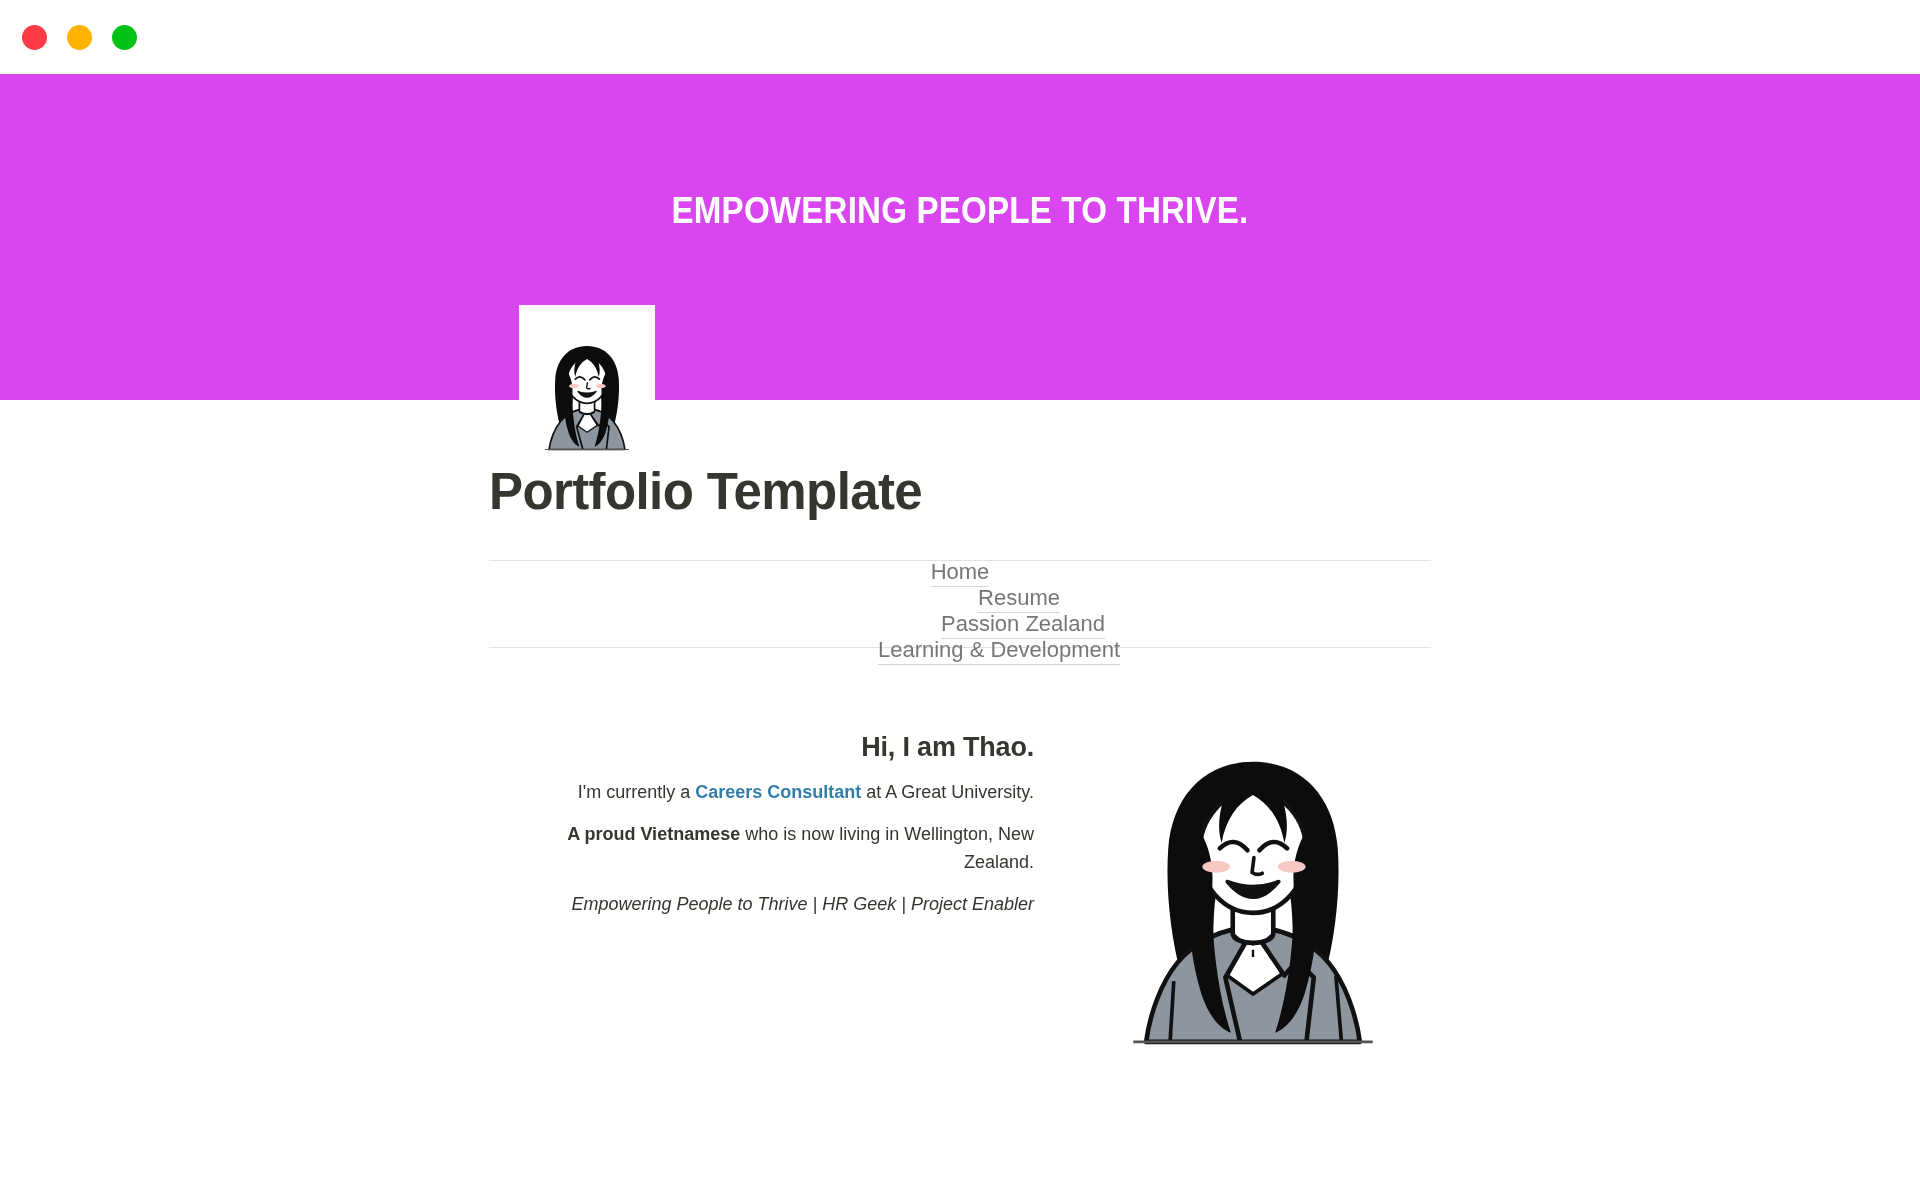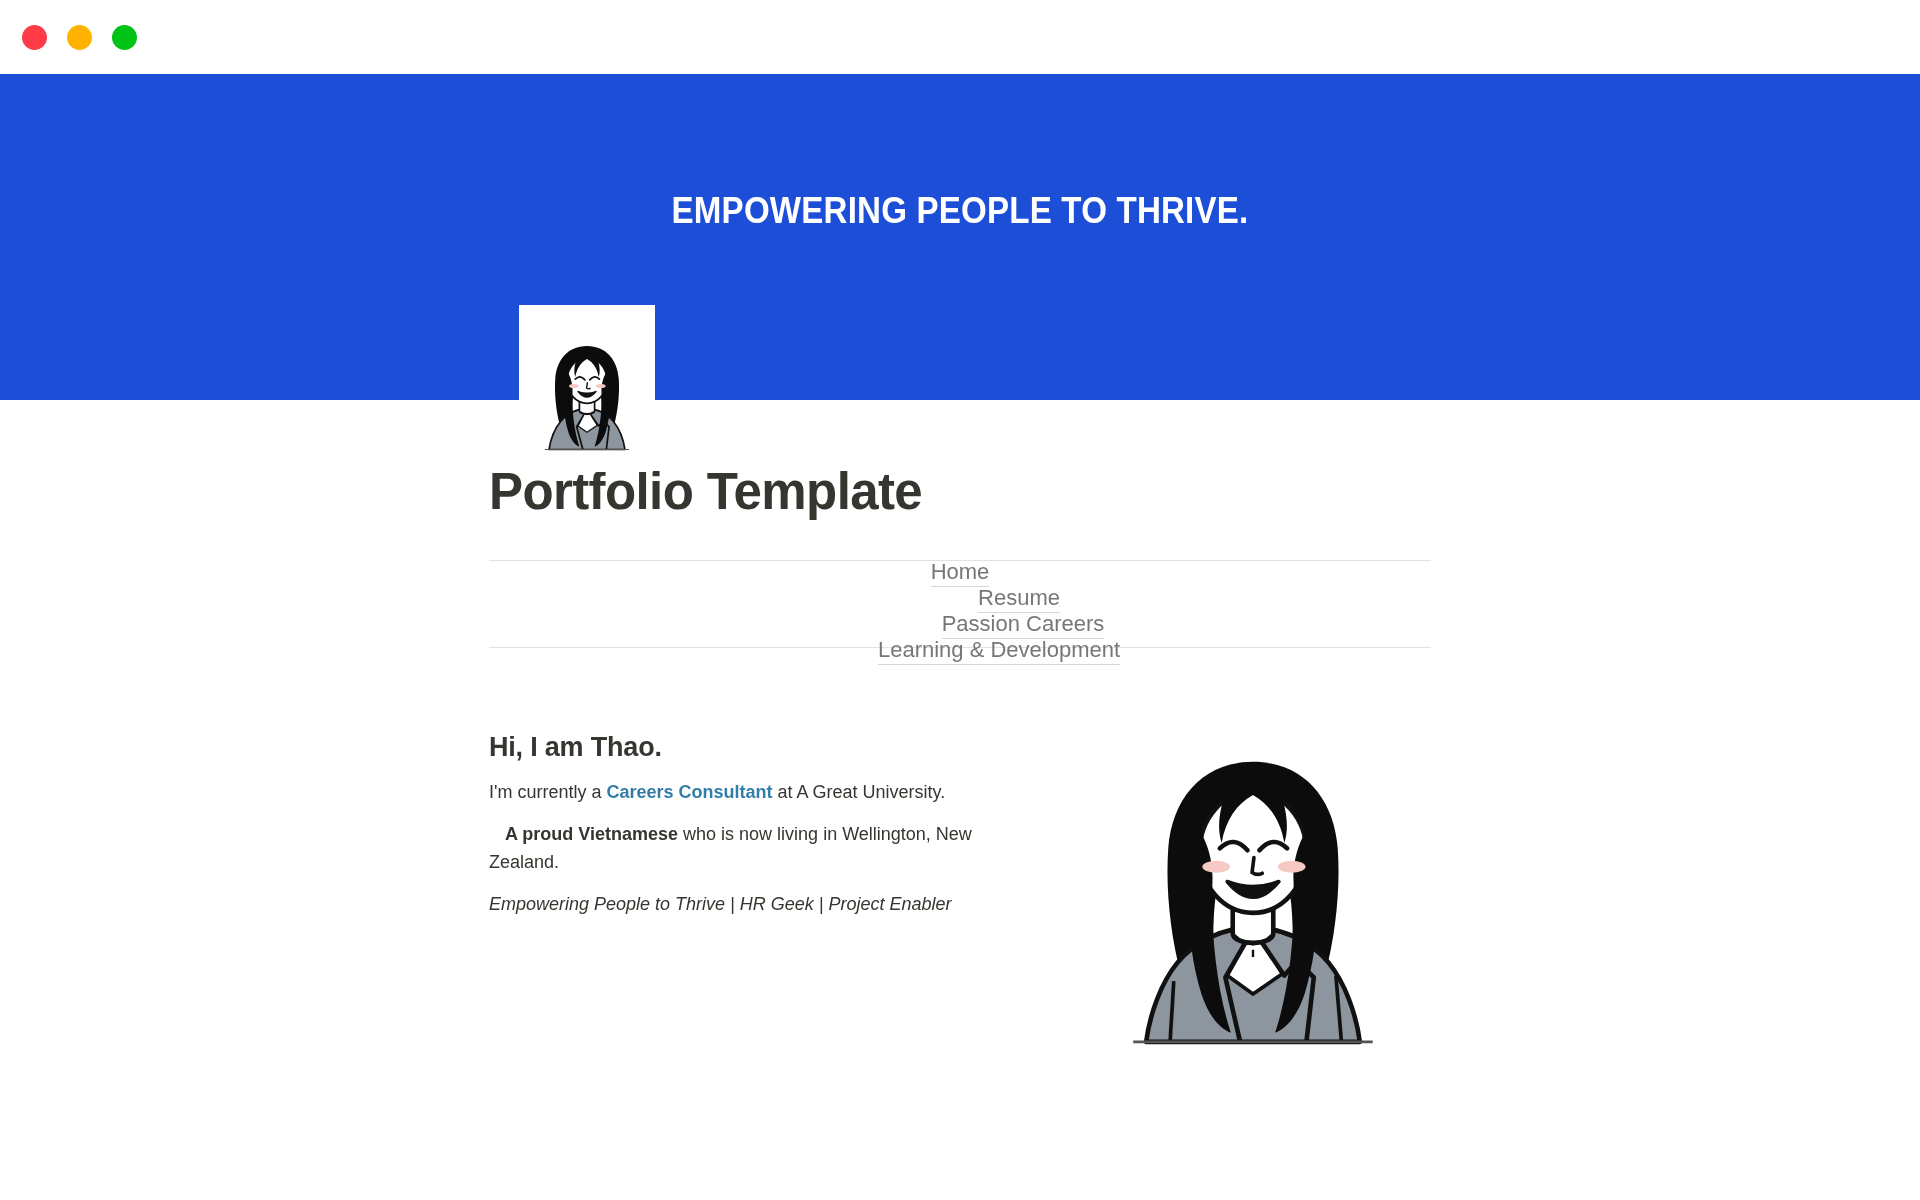--- a/index.html
+++ b/index.html
@@ -26,21 +26,21 @@
   .traffic-lights { display: flex; gap: 20px; align-items: center; }
   .dot { width: 25px; height: 25px; border-radius: 50%; display: block; }
   .dot-close    { background: #ff3b47; }
   .dot-minimize { background: #ffb300; }
   .dot-zoom     { background: #00c316; }
 
   
   .hero-banner {
     position: relative;
     height: 326px;
-    background: #1d4ed8;
+    background: #d946ef;
     overflow: visible;
   }
   .hero-tagline {
     position: absolute;
     top: 116px;
     left: 0;
     right: 0;
     text-align: center;
     color: #ffffff;
     font-family: "Liberation Sans", "DejaVu Sans", sans-serif;
@@ -114,20 +114,21 @@
   .nav-item:nth-child(1) { margin-left: 0px;  }
   .nav-item:nth-child(2) { margin-left: 118px; }
   .nav-item:nth-child(3) { margin-left: 126px; }
   .nav-item:nth-child(4) { margin-left: 78px; }
 
   
   .intro-section {
     display: flex;
     align-items: flex-start;
     padding-top: 84px;
+    text-align: right;
   }
   .intro-text { width: 545px; flex: 0 0 545px; }
 
   .intro-heading {
     font-size: 27px;
     font-weight: 700;
     color: #37352f;
     letter-spacing: -0.2px;
     margin-bottom: 16px;
   }
@@ -218,21 +219,21 @@
 
 <div class="page-content">
 
   <h1 class="page-title">Portfolio Template</h1>
 
   <div class="divider"></div>
 
   <nav class="nav-row">
     <a class="nav-item">Home</a>
     <a class="nav-item">Resume</a>
-    <a class="nav-item">Passion Careers</a>
+    <a class="nav-item">Passion Zealand</a>
     <a class="nav-item">Learning &amp; Development</a>
   </nav>
 
   <div class="divider"></div>
 
   <section class="intro-section">
 
     <div class="intro-text">
 
       <h2 class="intro-heading">Hi, I am Thao.</h2>

